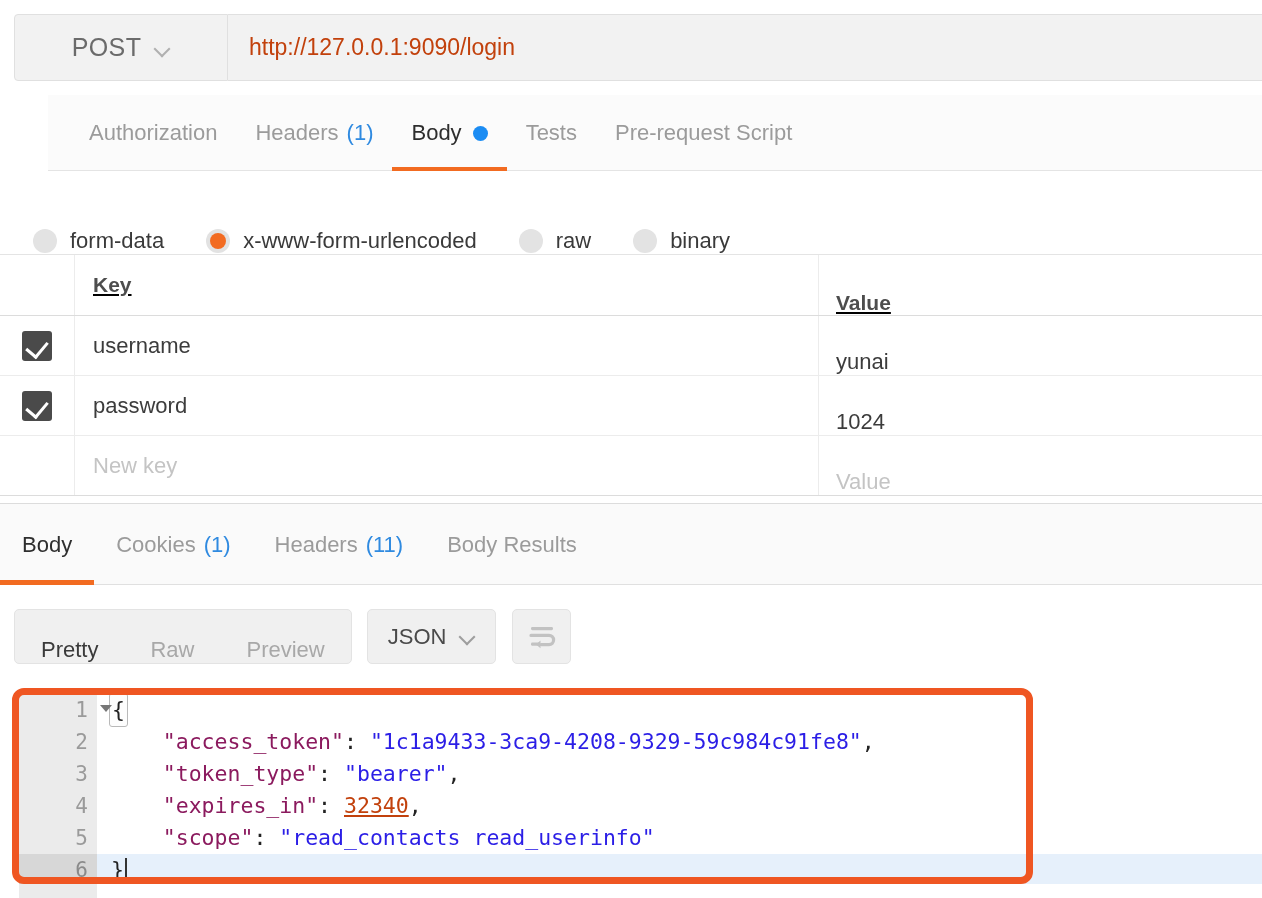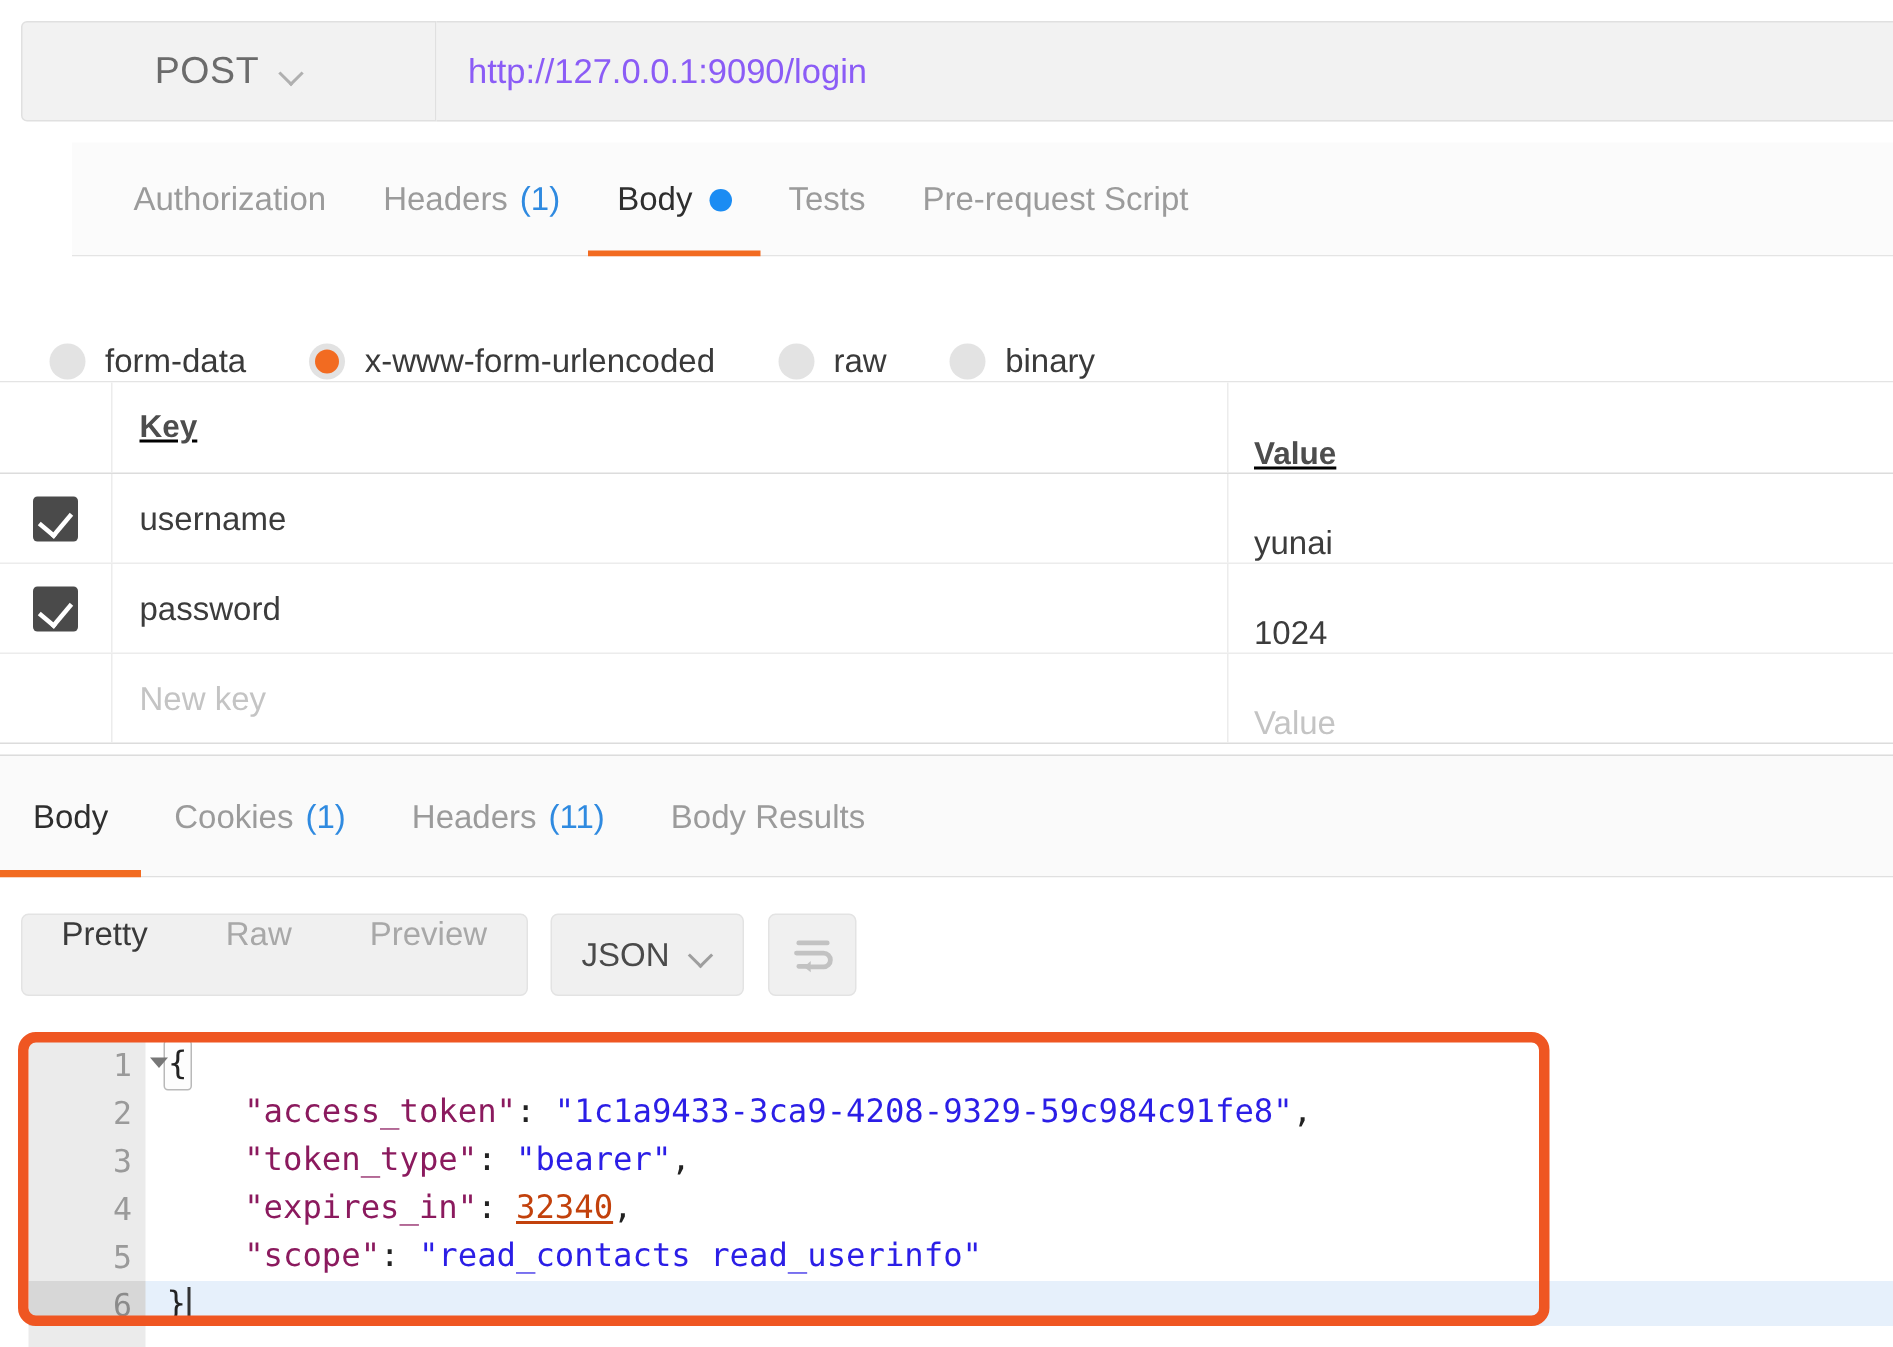--- a/index.html
+++ b/index.html
@@ -22,21 +22,21 @@
     background: #ffffff;
   }
   #url-row {
     position: absolute;
     left: 14px; top: 14px;
     width: 1262px; height: 67px;
     display: flex;
     align-items: stretch;
   }
   .method-box {
-    width: 277px;
+    width: 214px;
     background: #f2f2f2;
     border: 1px solid #e0e0e0;
     border-radius: 4px 0 0 4px;
     display: flex;
     align-items: center;
     justify-content: center;
     gap: 14px;
     cursor: pointer;
   }
   .method-label {
@@ -62,21 +62,21 @@
     background: #f2f2f2;
     border: 1px solid #e0e0e0;
     border-left: none;
     display: flex;
     align-items: center;
     padding-left: 21px;
     cursor: text;
   }
   .url-text {
     font-size: 23px;
-    color: #8b5cf6;
+    color: #c2410c;
   }
 
   
   #request-tabs {
     position: absolute;
     left: 0; top: 95px;
     width: 1262px; height: 76px;
     background: #fbfbfb;
     border-bottom: 1px solid #e4e4e4;
     display: flex;
@@ -272,21 +272,21 @@
     height: 55px;
     background: #f0f0f0;
     border: 1px solid #e3e3e3;
     border-radius: 5px;
     display: flex;
     align-items: stretch;
     margin-right: 15px;
   }
   .seg {
     display: flex;
-    align-items: flex-start;
+    align-items: flex-end;
     padding: 0 26px;
     font-size: 22px;
     color: #a8a8a8;
     cursor: pointer;
     white-space: nowrap;
   }
   .seg.active { color: #3a3a3a; }
   .fmt-box {
     height: 55px;
     background: #f0f0f0;

